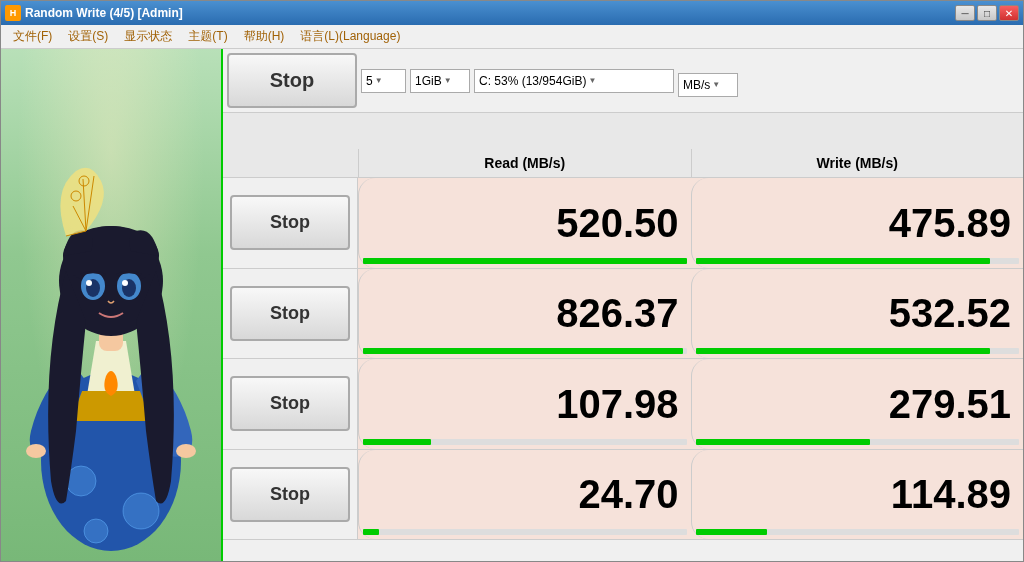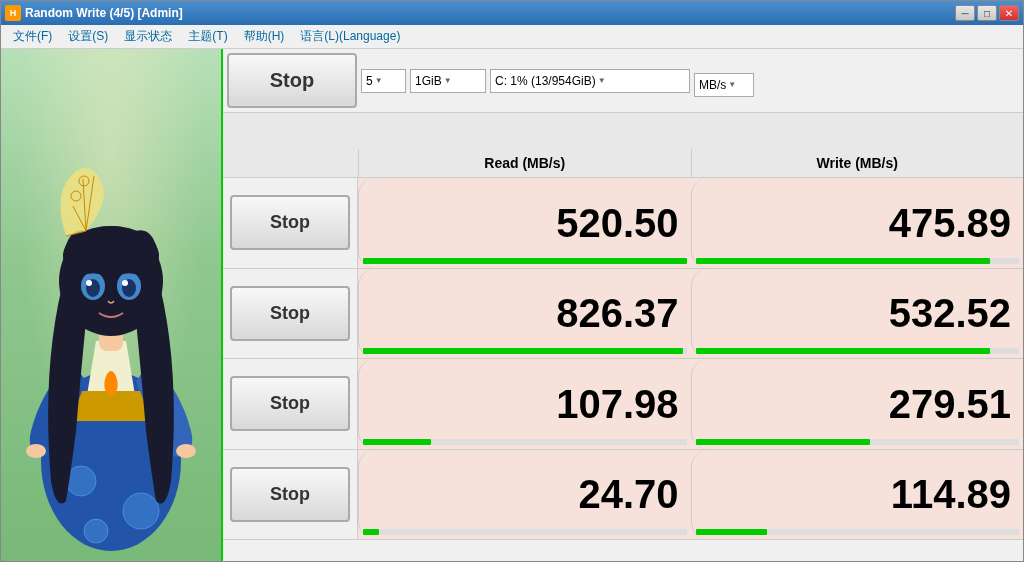--- a/index.html
+++ b/index.html
@@ -84,21 +84,21 @@
       border-bottom: 1px solid #ccc;
       display: flex;
       align-items: center;
       padding: 0 4px;
       flex-shrink: 0;
     }
 
     .menu-item {
       padding: 2px 8px;
       font-size: 12px;
-      color: #0369a1;
+      color: #a16207;
       cursor: pointer;
     }
 
     
     .main-content {
       display: flex;
       flex: 1;
       overflow: hidden;
     }
 
@@ -184,21 +184,21 @@
       align-items: center;
       gap: 2px;
     }
 
     .dropdown-arrow {
       font-size: 8px;
       color: #666;
     }
 
     .dropdown-num { width: 45px; }
-    .dropdown-size { width: 76px; }
+    .dropdown-size { width: 60px; }
     .dropdown-drive { width: 200px; }
     .dropdown-unit { width: 60px; margin-top: 8px; }
 
     
     .data-grid {
       flex: 1;
       display: flex;
       flex-direction: column;
       background: rgba(255,255,255,0.85);
     }
@@ -413,21 +413,21 @@
           <span>5</span>
           <span class="dropdown-arrow">▼</span>
         </div>
 
         <div class="dropdown dropdown-size">
           <span>1GiB</span>
           <span class="dropdown-arrow">▼</span>
         </div>
 
         <div class="dropdown dropdown-drive">
-          <span>C: 1% (13/954GiB)</span>
+          <span>C: 53% (13/954GiB)</span>
           <span class="dropdown-arrow">▼</span>
         </div>
 
         <div class="dropdown dropdown-unit">
           <span>MB/s</span>
           <span class="dropdown-arrow">▼</span>
         </div>
       </div>
 
       <div class="data-grid">

